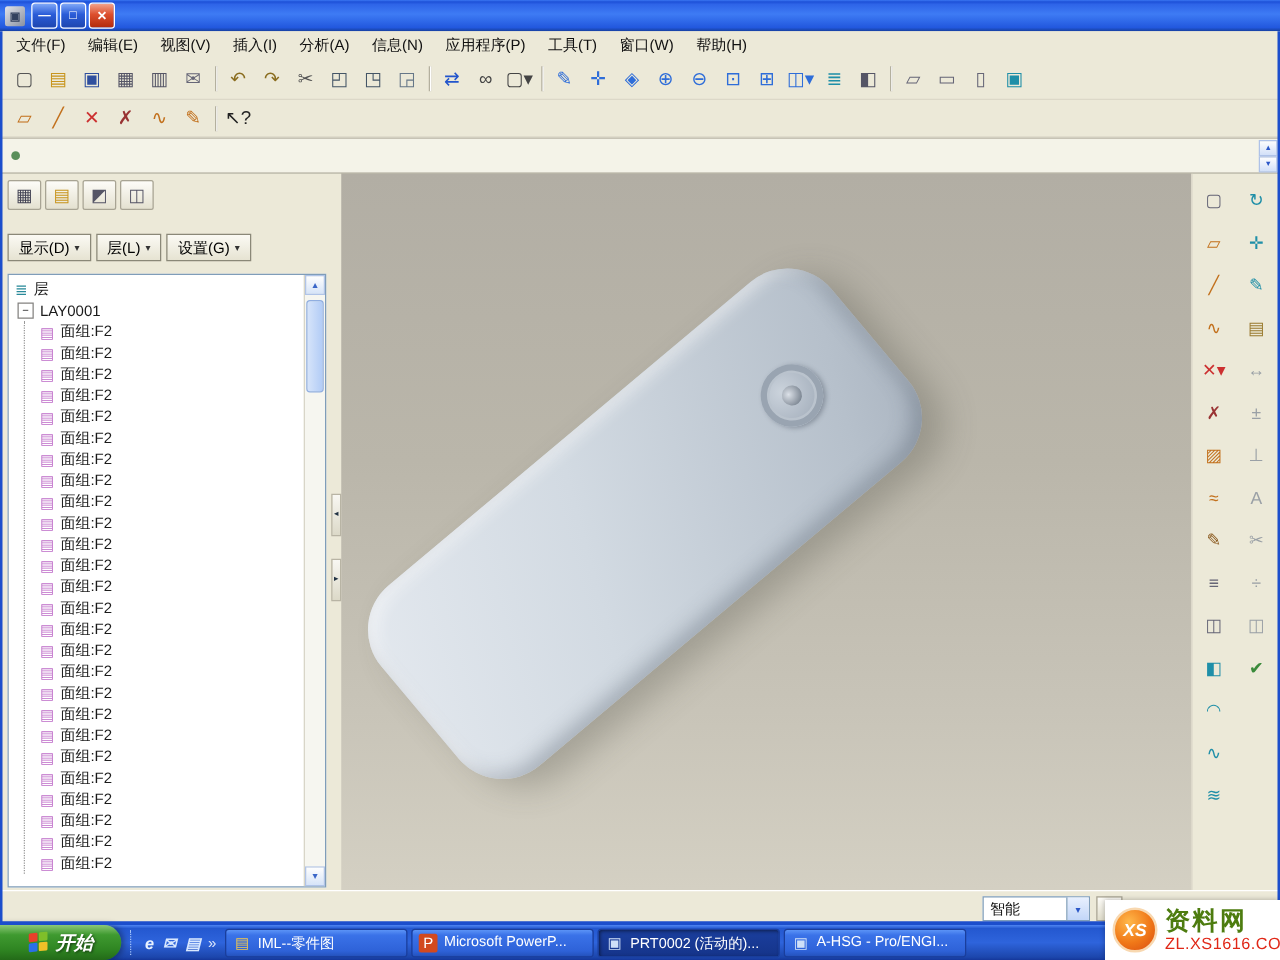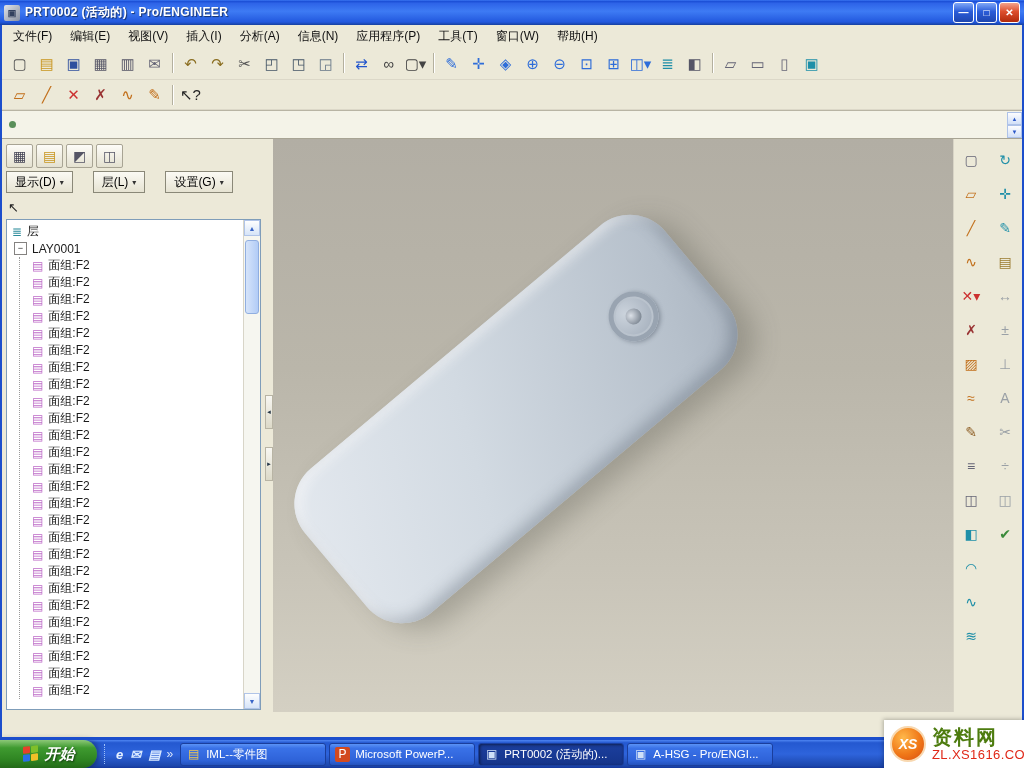--- a/index.html
+++ b/index.html
@@ -40,21 +40,21 @@
   
   .bleft,.bright{position:absolute;top:25px;width:2px;height:715px;background:#1C4ECC;z-index:5;}
   .bleft{left:0;} .bright{right:0;}
   .bbottom{position:absolute;left:0;top:737px;width:1024px;height:3px;background:#1C4ECC;z-index:5;}
 
   
   .leftpanel{position:absolute;left:2px;top:139px;width:263px;height:573px;background:#ECE9D8;box-sizing:border-box;}
   .paneltools{height:30px;display:flex;align-items:center;gap:3px;padding:3px 4px 0 4px;box-sizing:border-box;}
   .ptool{width:27px;height:24px;border:1px solid #A8A494;border-radius:2px;background:linear-gradient(#FDFCF8,#E4E1D0);
     display:flex;align-items:center;justify-content:center;font-size:14px;padding:0;}
-  .panelmenus{display:flex;gap:20px;padding:2px 4px 0 4px;height:24px;box-sizing:border-box;}
+  .panelmenus{display:flex;gap:4px;padding:2px 4px 0 4px;height:24px;box-sizing:border-box;margin-top:16px;}
   .ddbtn{padding:2px 8px;border:1px solid #8A8878;background:linear-gradient(#FBFAF4,#E6E3D2);font-size:12px;display:flex;align-items:center;gap:4px;font-family:inherit;}
   .ddbtn::after{content:"▾";font-size:8px;color:#333;}
   .selrow{display:flex;align-items:center;height:26px;padding:3px 4px 0 6px;gap:5px;box-sizing:border-box;}
   .selarrow{font-size:13px;color:#222;flex:none;}
   .selcombo{flex:1;height:19px;border:1px solid #A9A694;background:#F2F1E8;color:#8A8878;display:flex;align-items:center;}
   .selvalue{flex:1;padding:0 5px;white-space:nowrap;overflow:hidden;}
   .comboarrow{width:16px;height:100%;border-left:1px solid #A9A694;background:linear-gradient(#FDFDFB,#D8D5C6);
     display:flex;align-items:center;justify-content:center;}
   .comboarrow::after{content:"▾";font-size:8px;color:#445;}
 
@@ -153,21 +153,20 @@
   .wname{font-size:20px;font-weight:bold;color:#4d7c0f;letter-spacing:2px;}
   .wurl{font-size:13px;color:#E02818;letter-spacing:.4px;}
 </style>
 </head>
 <body>
 
 <div class="frame">
 
   <div class="titlebar">
     <span class="appicon">▣</span>
-    <span class="titletext">PRT0002 (活动的) - Pro/ENGINEER</span>
     <span class="winctl">
       <button class="winbtn">—</button>
       <button class="winbtn">□</button>
       <button class="winbtn close">✕</button>
     </span>
   </div>
 
   <div class="menubar">
 
   <span class="menuitem">文件(F)</span>
@@ -570,20 +569,29 @@
         </button>
         <button class="rtbtn">
           <span style="color: rgb(154, 160, 166);">◫</span>
         </button>
         <button class="rtbtn">
           <span style="color: rgb(58, 138, 58);">✔</span>
         </button>
       </div>
   </div>
 
+  <div class="statusbar">
+    <span class="filtercombo">
+      <span class="filtertext">智能</span>
+      <span class="filterarrow"></span>
+    </span>
+    <button class="filterbtn">
+        <span>⇓</span>
+      </button>
+  </div>
 
   <div class="taskbar">
     <button class="startbtn">
       <span class="winflag">
         <span class="fq fq1"></span>
           <span class="fq fq2"></span>
           <span class="fq fq3"></span>
           <span class="fq fq4"></span>
       </span>
       <span>开始</span>

